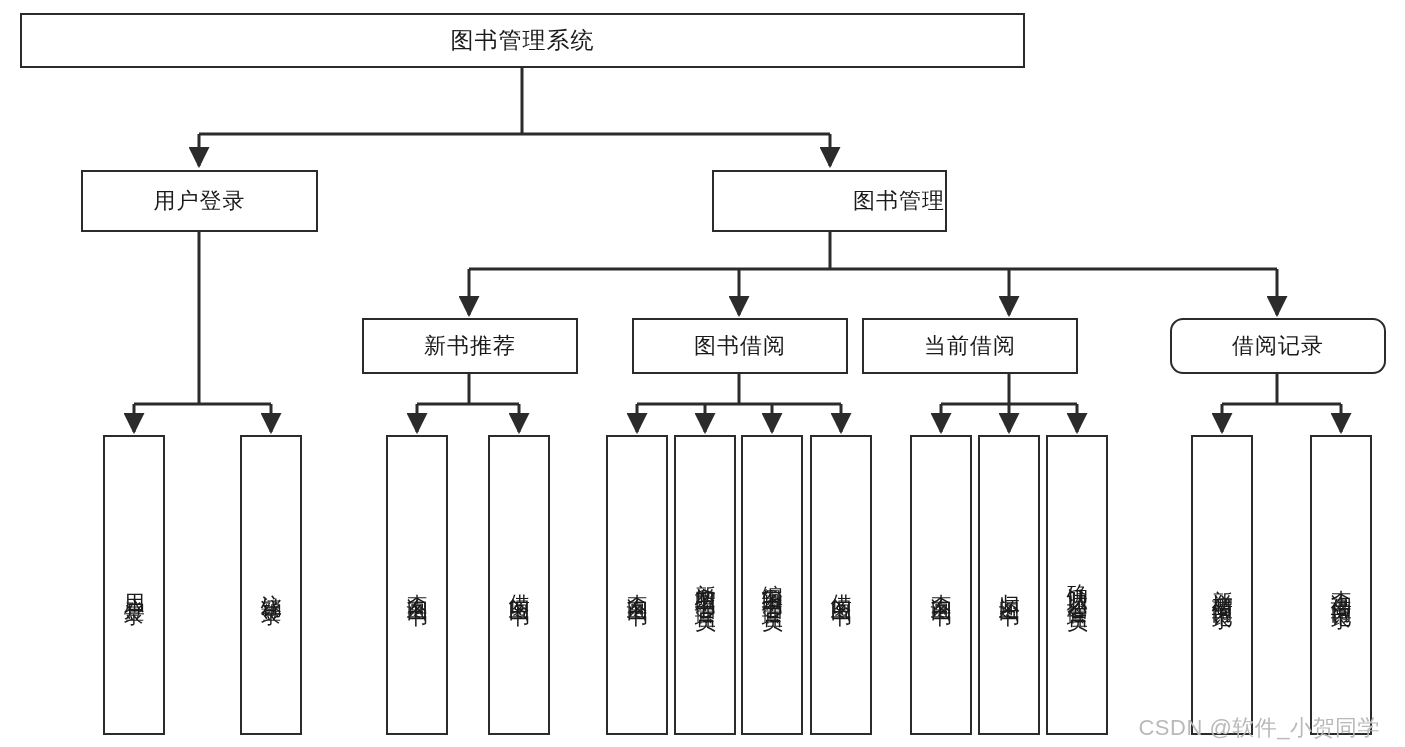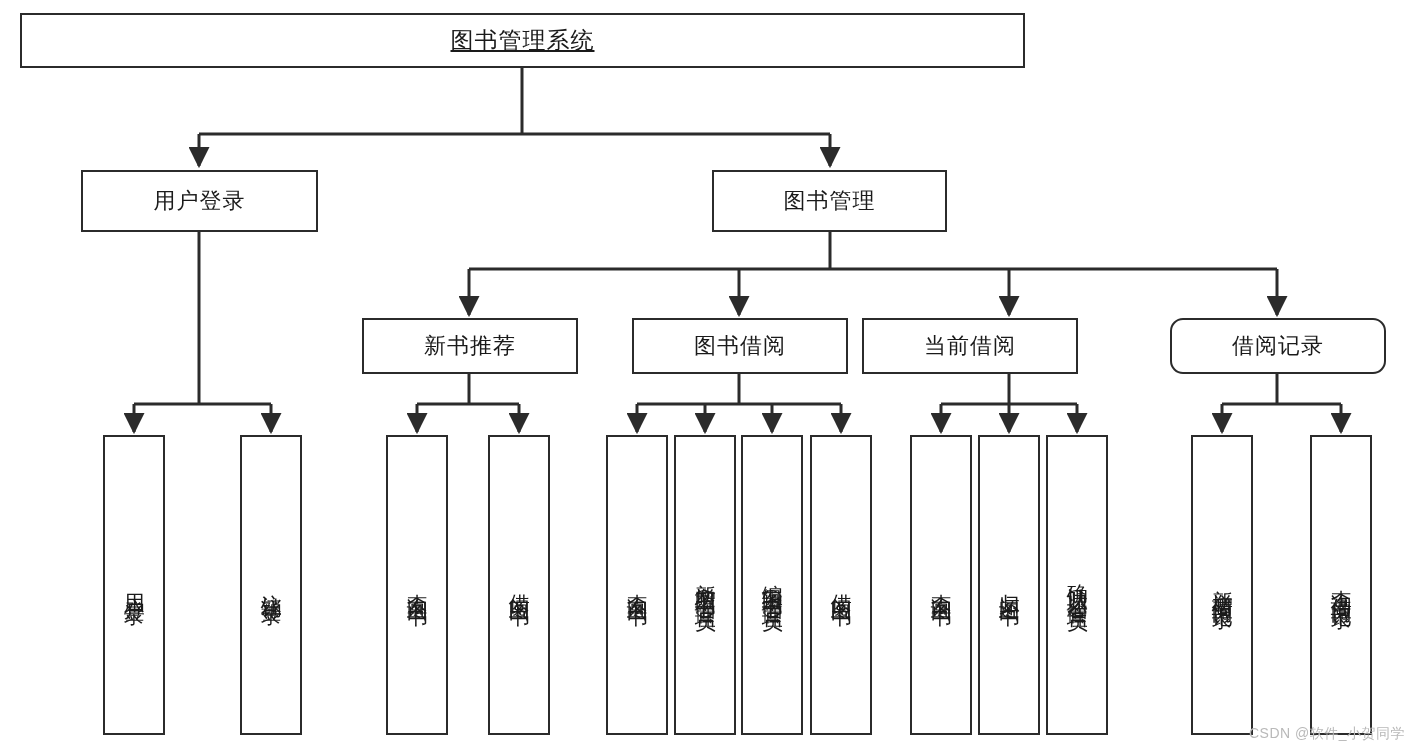--- a/index.html
+++ b/index.html
@@ -49,27 +49,26 @@
     letter-spacing: 4px;
     white-space: nowrap;
   }
   .node-box.vert .vlabel {
     writing-mode: vertical-rl;
     text-orientation: upright;
     display: block;
   }
   .node-box.root {
     font-size: 23px;
-    text-decoration: underline;
   }
   .watermark {
     position: absolute;
-    right: 0;
+    right: 25px;
     bottom: 4px;
-    font-size: 14px;
+    font-size: 22px;
     color: #b9b9b9;
     letter-spacing: 0.5px;
     white-space: nowrap;
     pointer-events: none;
   }
 </style>
 </head>
 <body>
 
 <div id="diagram-root">
@@ -139,21 +138,21 @@
     </g>
   </svg>
 
   <div class="node-box horiz root" style="left:20px; top:13px; width:1005px; height:55px;">
     <span>图书管理系统</span>
   </div>
 
   <div class="node-box horiz" style="left:81px; top:170px; width:237px; height:62px;">
     <span>用户登录</span>
   </div>
-  <div class="node-box horiz" style="left:712px; top:170px; width:235px; height:62px;">
+  <div class="node-box horiz" style="left:712px; top:170px; width:235px; height:62px;justify-content:flex-end;">
     <span>图书管理</span>
   </div>
 
   <div class="node-box horiz" style="left:632px; top:318px; width:216px; height:56px;">
     <span>图书借阅</span>
   </div>
   <div class="node-box horiz" style="left:362px; top:318px; width:216px; height:56px;">
     <span>新书推荐</span>
   </div>
   <div class="node-box horiz" style="left:862px; top:318px; width:216px; height:56px;">

